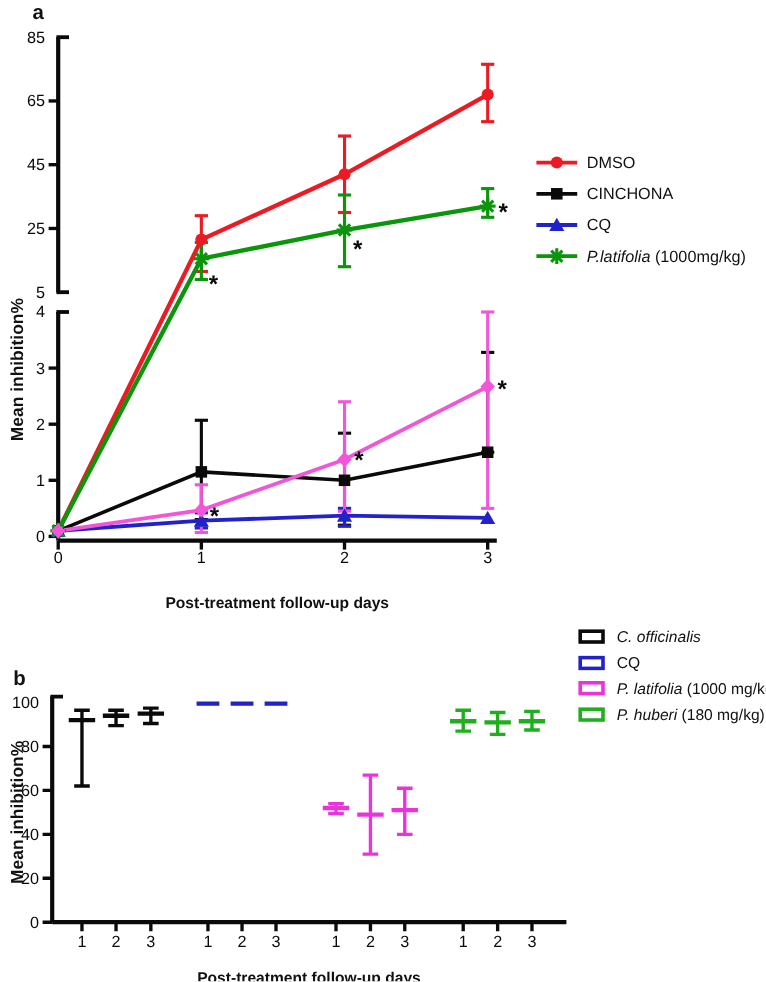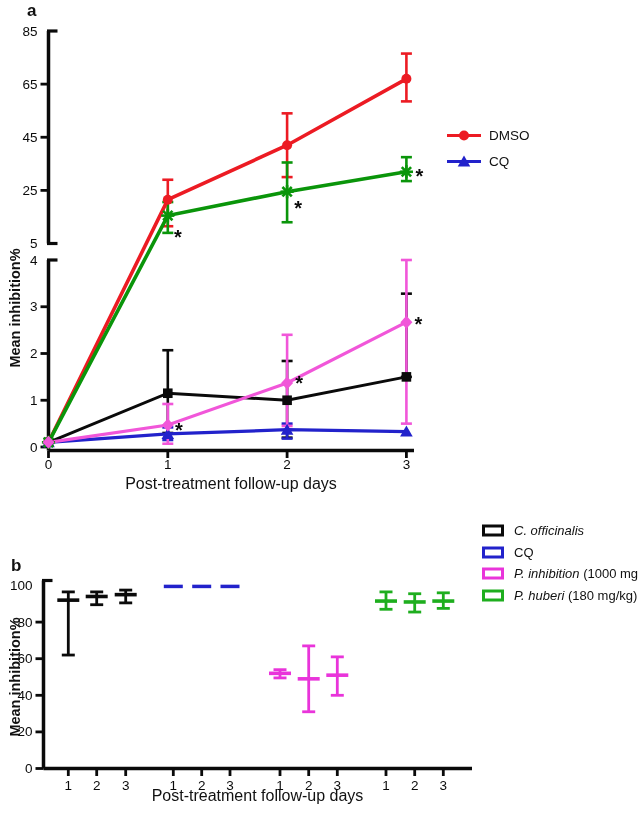--- a/index.html
+++ b/index.html
@@ -4,21 +4,21 @@
 <style>
   html,body{margin:0;padding:0;background:#fff;}
   body{width:638px;height:818px;font-family:"Liberation Sans",sans-serif;color:#111;}
   .page{position:relative;width:638px;height:818px;background:#fff;overflow:hidden;}
   .page svg.chart{position:absolute;left:0;}
   #svg-a{top:0;}
   #svg-b{top:500px;}
   svg text{font-family:"Liberation Sans",sans-serif;fill:#0a0a0a;}
   .panel-letter{position:absolute;font-weight:bold;font-size:17px;line-height:1;}
   .ylabel{position:absolute;font-weight:bold;font-size:14.5px;transform:translate(-50%,-50%) rotate(-90deg);white-space:nowrap;}
-  .xlabel{position:absolute;font-weight:normal;font-size:16px;text-align:center;}
+  .xlabel{position:absolute;font-weight:bold;font-size:13px;text-align:center;margin-top:20px;}
   .legend{position:absolute;display:flex;flex-direction:column;justify-content:flex-end;}
   .legend .lrow{display:flex;align-items:center;}
   .legend-a{left:446px;top:122px;}
   .legend-a .lrow{height:26px;}
   .legend-b{left:481px;top:520px;}
   .legend-b .lrow{height:21.5px;}
   .lrow svg.sw{margin-right:7px;flex:none;}
   .ltext{font-size:13.5px;white-space:nowrap;}
   .legend-b .ltext{font-size:13px;}
   .ltext i{font-style:italic;}
@@ -177,24 +177,41 @@
   <div class="legend legend-a">
     <div class="lrow">
       <svg class="sw" width="36" height="15">
           <line x1="1" y1="7.5" x2="35" y2="7.5" stroke="#EC1B23" stroke-width="3.2"></line>
           <circle cx="18" cy="7.5" r="5" fill="#EC1B23"></circle>
         </svg>
       <span class="ltext"><i></i><span>DMSO</span></span>
     </div>
     <div class="lrow">
       <svg class="sw" width="36" height="15">
+          <line x1="1" y1="7.5" x2="35" y2="7.5" stroke="#0A0A0A" stroke-width="3.2"></line>
+          <rect x="13.2" y="2.7" width="9.6" height="9.6" fill="#0A0A0A"></rect>
+        </svg>
+      <span class="ltext"><i></i><span>CINCHONA</span></span>
+    </div>
+    <div class="lrow">
+      <svg class="sw" width="36" height="15">
           <line x1="1" y1="7.5" x2="35" y2="7.5" stroke="#2222CB" stroke-width="3.2"></line>
           <path d="M 18 1.5 L 24.3 12.5 L 11.7 12.5 Z" fill="#2222CB"></path>
         </svg>
       <span class="ltext"><i></i><span>CQ</span></span>
+    </div>
+    <div class="lrow">
+      <svg class="sw" width="36" height="15">
+          <line x1="1" y1="7.5" x2="35" y2="7.5" stroke="#0A950A" stroke-width="3.2"></line>
+          <line x1="11.4" y1="7.5" x2="24.6" y2="7.5" stroke="#0A950A" stroke-width="2.6"></line>
+          <line x1="13.333095244168787" y1="2.8330952441687867" x2="22.66690475583121" y2="12.166904755831213" stroke="#0A950A" stroke-width="2.6"></line>
+          <line x1="18" y1="0.9000000000000004" x2="18" y2="14.1" stroke="#0A950A" stroke-width="2.6"></line>
+          <line x1="22.66690475583121" y1="2.8330952441687867" x2="13.333095244168787" y2="12.166904755831213" stroke="#0A950A" stroke-width="2.6"></line>
+        </svg>
+      <span class="ltext"><i>P.latifolia</i><span> (1000mg/kg)</span></span>
     </div>
   </div>
 
   <div class="panel-letter" style="left:11px;top:557px">b</div>
   <svg id="svg-b" class="chart" width="638" height="318">
       <g>
         <line x1="43.5" y1="80.5" x2="43.5" y2="268.5" stroke="#0a0a0a" stroke-width="3.5"></line>
         <line x1="42" y1="80.5" x2="52.5" y2="80.5" stroke="#0a0a0a" stroke-width="3.2"></line>
         <line x1="43.5" y1="268.5" x2="472" y2="268.5" stroke="#0a0a0a" stroke-width="3.5"></line>
         <line x1="35.5" y1="268.5" x2="43.5" y2="268.5" stroke="#0a0a0a" stroke-width="2.8"></line>
@@ -294,21 +311,21 @@
     <div class="lrow">
       <svg class="sw" width="26" height="13">
           <rect x="2.5" y="2" width="19" height="9" fill="none" stroke="#2222CB" stroke-width="3"></rect>
         </svg>
       <span class="ltext"><i></i><span>CQ</span></span>
     </div>
     <div class="lrow">
       <svg class="sw" width="26" height="13">
           <rect x="2.5" y="2" width="19" height="9" fill="none" stroke="#E934DA" stroke-width="3"></rect>
         </svg>
-      <span class="ltext"><i>P. inhibition</i><span> (1000 mg/kg)</span></span>
+      <span class="ltext"><i>P. latifolia</i><span> (1000 mg/kg)</span></span>
     </div>
     <div class="lrow">
       <svg class="sw" width="26" height="13">
           <rect x="2.5" y="2" width="19" height="9" fill="none" stroke="#1EAE1E" stroke-width="3"></rect>
         </svg>
       <span class="ltext"><i>P. huberi</i><span> (180 mg/kg)</span></span>
     </div>
   </div>
 
 </div>

